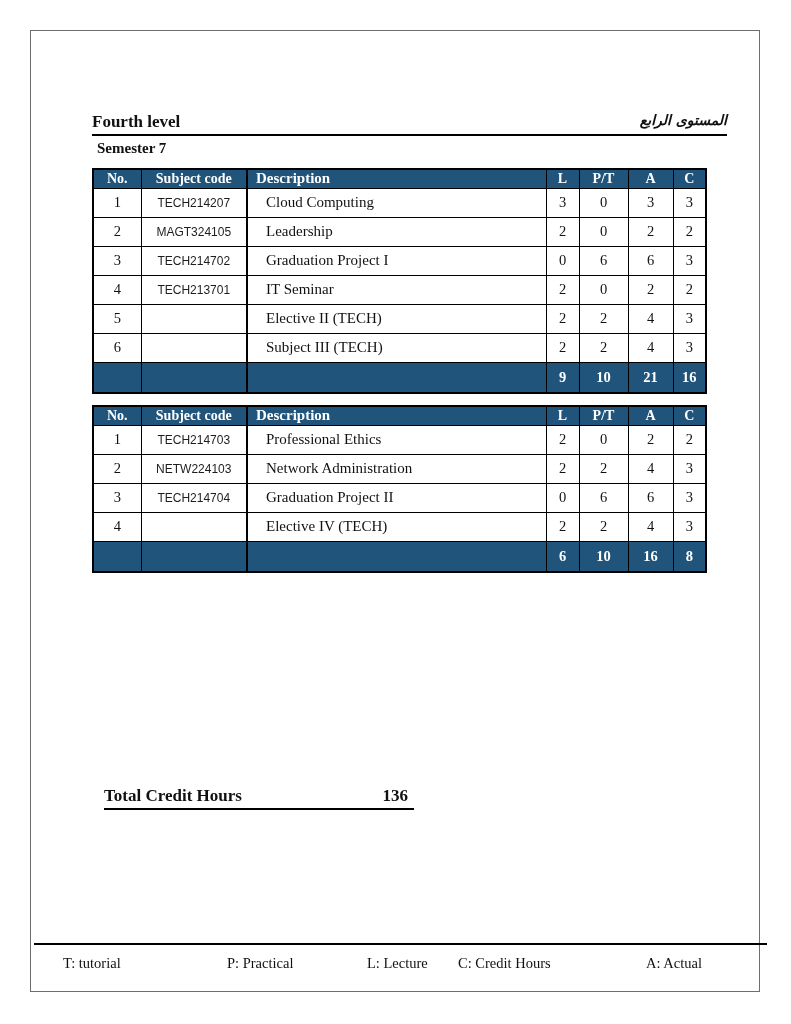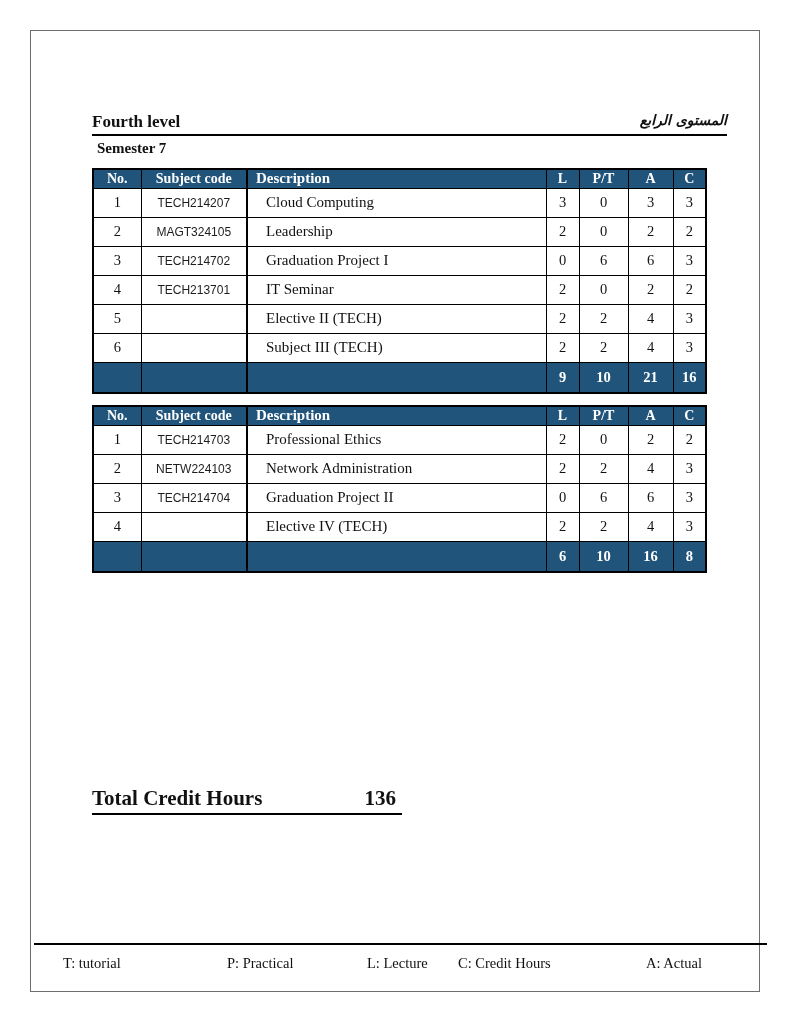--- a/index.html
+++ b/index.html
@@ -90,27 +90,27 @@
   }
   .ctable tr.totals td {
     background: var(--hdr-bg, #20547a);
     color: #ffffff;
     font-weight: bold;
     height: 31px;
     font-size: 14.5px;
   }
   .total-line {
     position: absolute;
-    left: 0; top: 674px;
+    left: 12px; top: 674px;
     width: 310px;
     display: flex;
     justify-content: space-between;
     border-bottom: 2px solid #000;
     padding-bottom: 2px;
-    font-size: 21px;
+    font-size: 17px;
     font-weight: bold;
   }
   .total-line .val { margin-right: 6px; }
   .footer {
     position: absolute;
     left: 34px; top: 943px;
     width: 733px; height: 40px;
     border-top: 2px solid #000;
   }
   .footer span {

